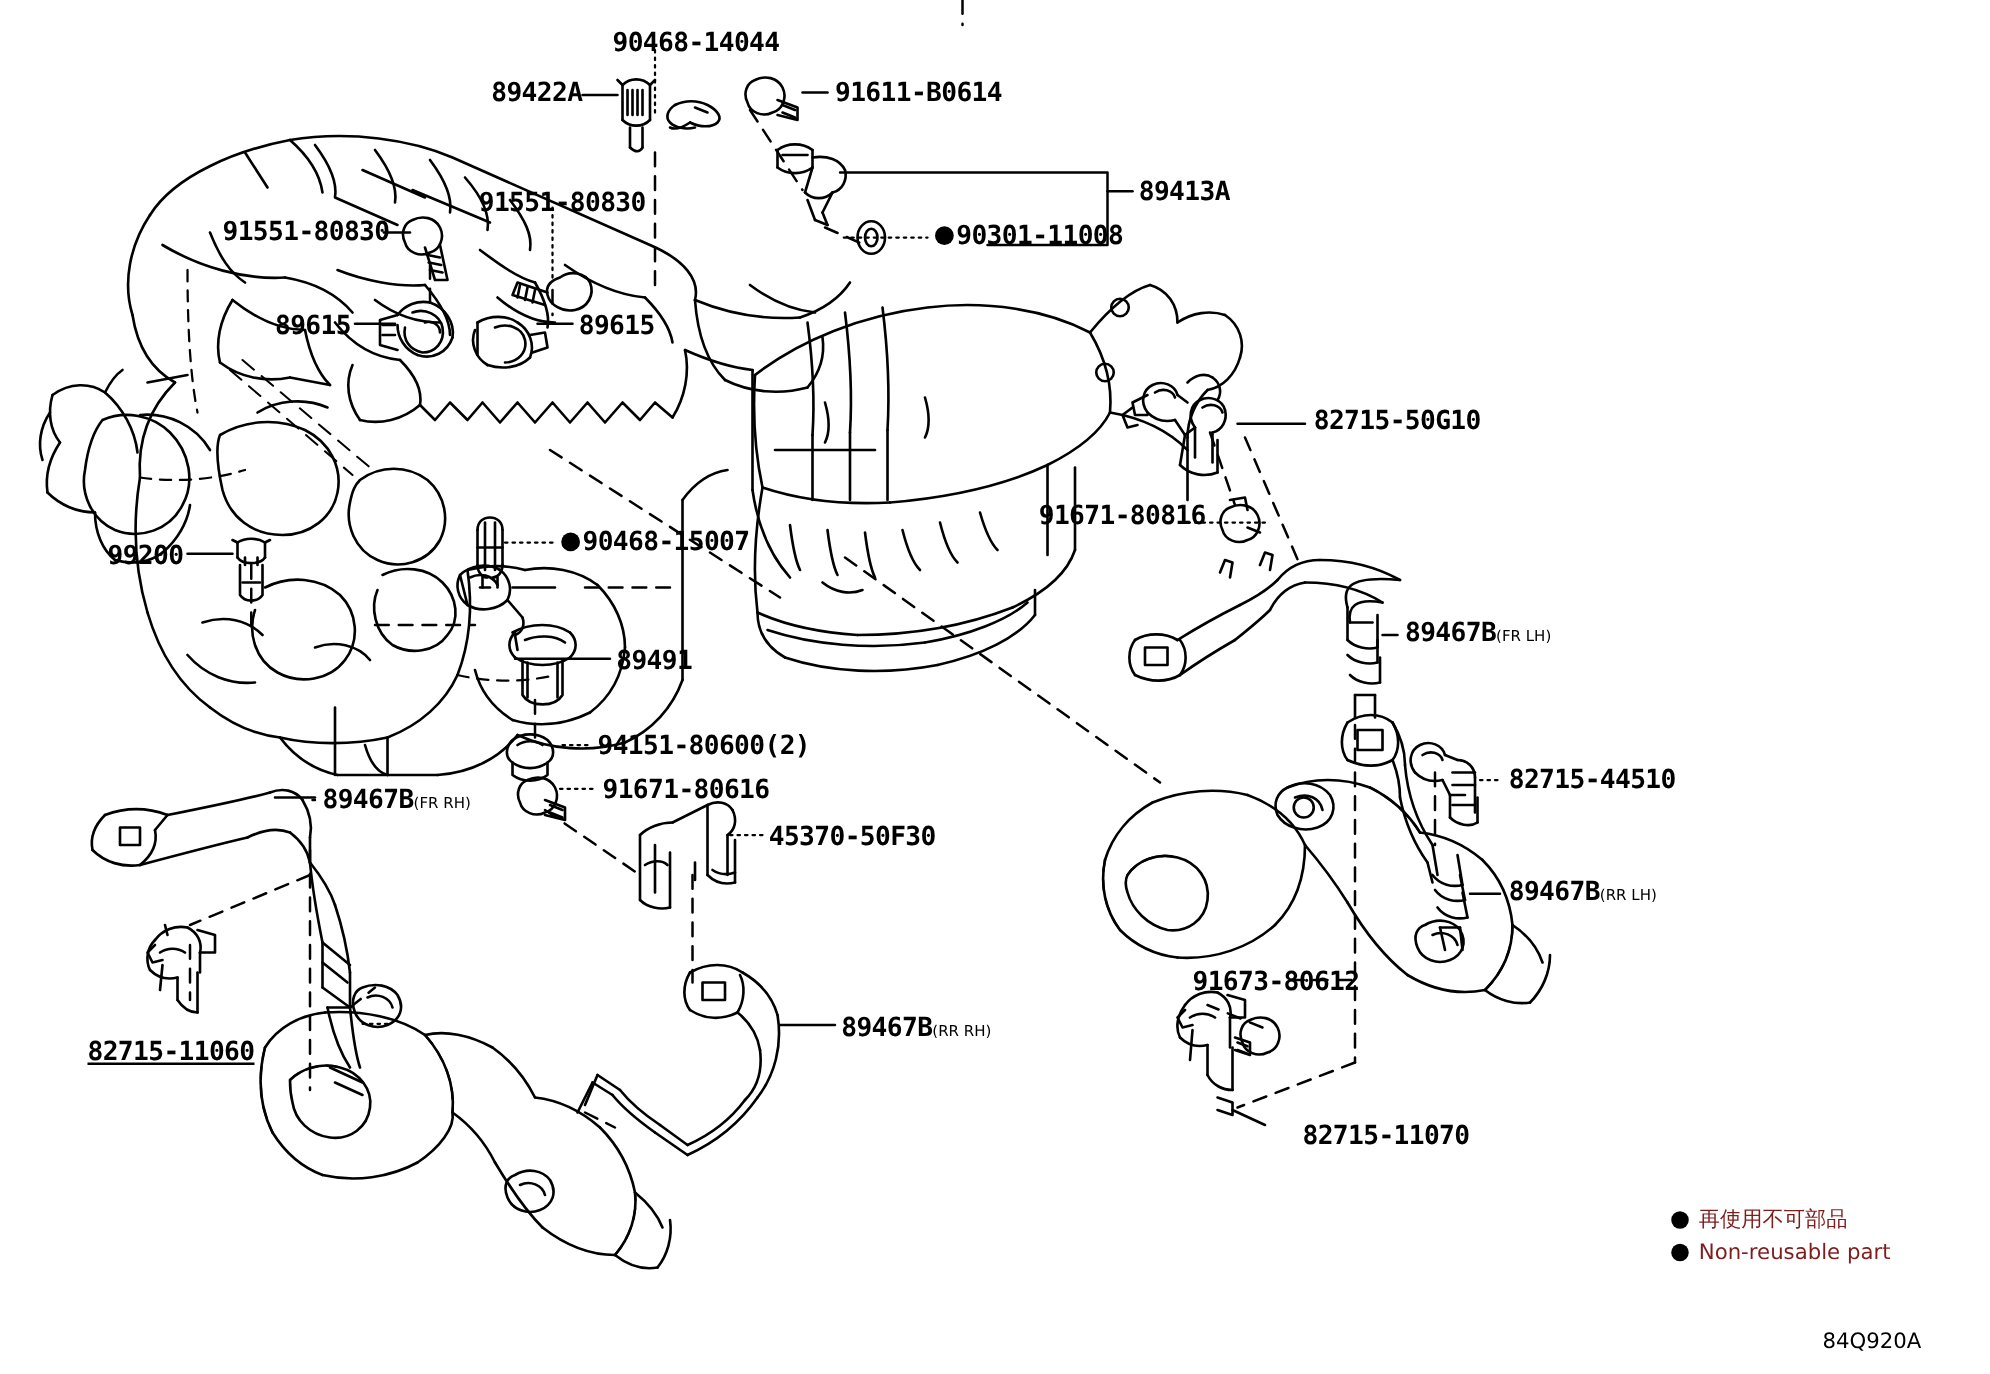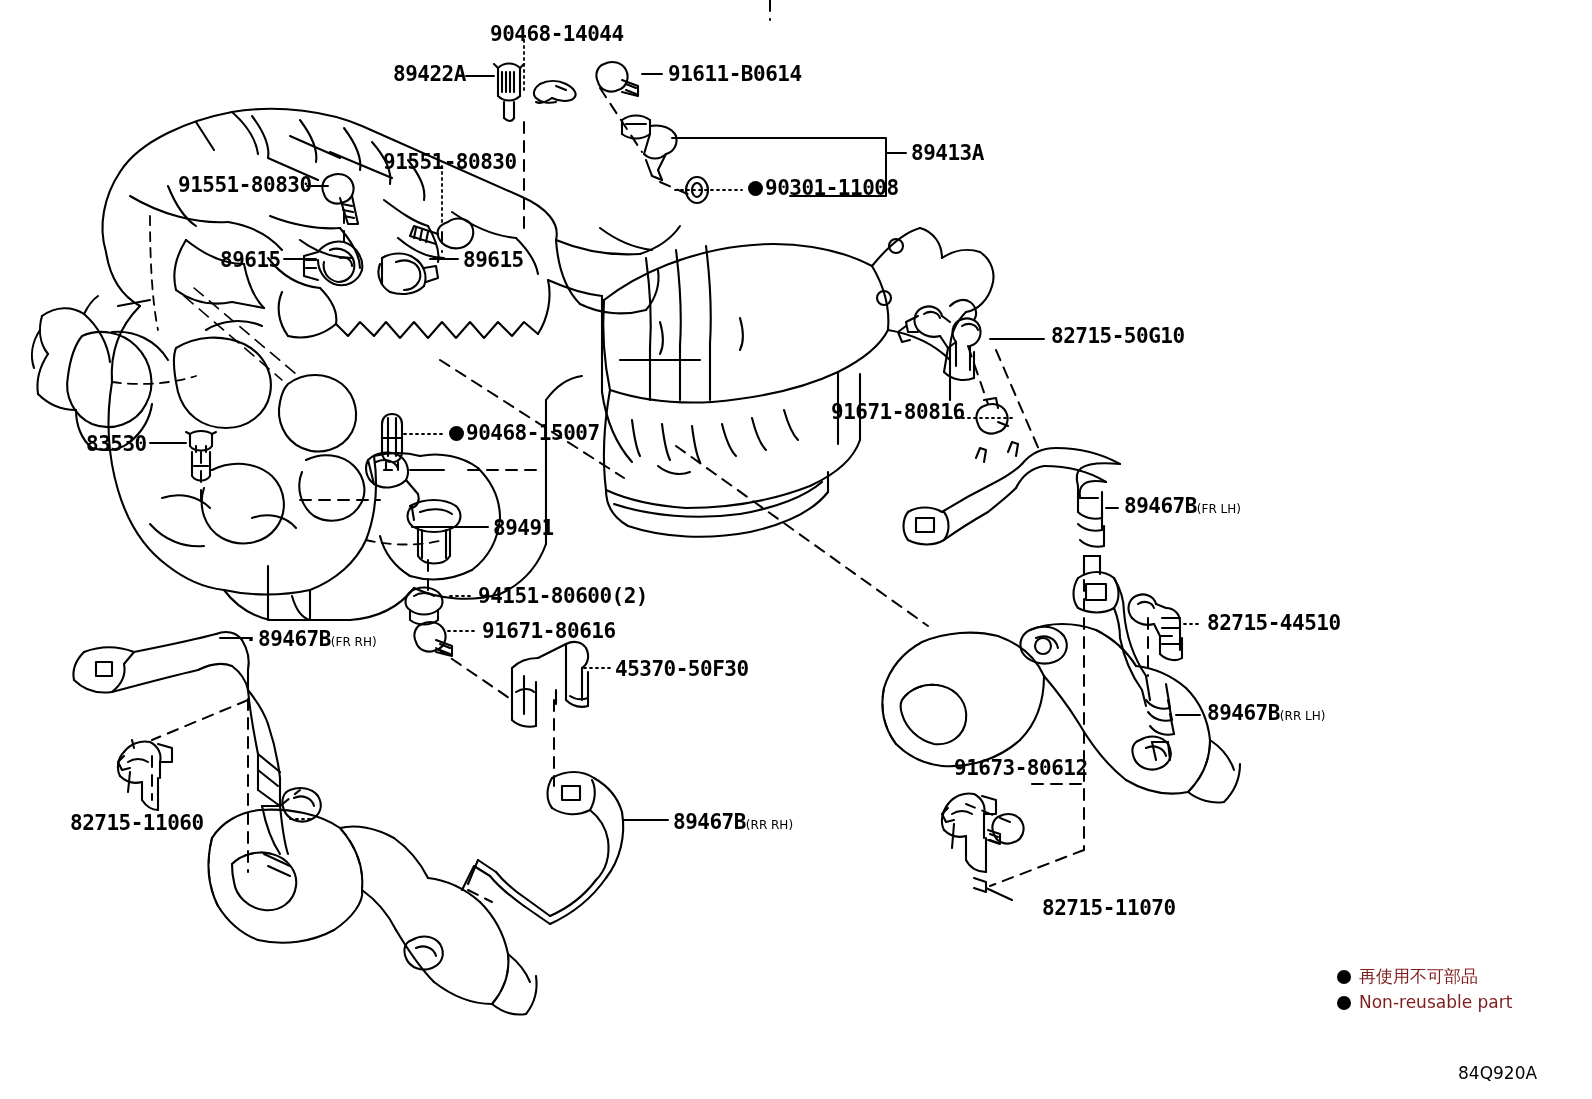--- a/index.html
+++ b/index.html
@@ -716,32 +716,32 @@
       <div class="lbl" style="left: 393px; top: 64px; text-align: center;"><span>89422A</span></div>
       <div class="lbl" style="left: 668px; top: 64px;"><span>91611-B0614</span></div>
       <div class="lbl" style="left: 911px; top: 143px;"><span>89413A</span></div>
       <div class="lbl" style="left: 383px; top: 152px;"><span>91551-80830</span></div>
       <div class="lbl" style="left: 178px; top: 175px;"><span>91551-80830</span></div>
       <div class="lbl" style="left: 748px; top: 178px;"><span class="dot"></span><span>90301-11008</span></div>
       <div class="lbl" style="left: 220px; top: 250px;"><span>89615</span></div>
       <div class="lbl" style="left: 463px; top: 250px;"><span>89615</span></div>
       <div class="lbl" style="left: 1051px; top: 326px;"><span>82715-50G10</span></div>
       <div class="lbl" style="left: 831px; top: 402px;"><span>91671-80816</span></div>
-      <div class="lbl" style="left: 86px; top: 434px;"><span>83530</span></div>
+      <div class="lbl" style="left: 86px; top: 434px;"><span>99200</span></div>
       <div class="lbl" style="left: 449px; top: 423px;"><span class="dot"></span><span>90468-15007</span></div>
       <div class="lbl" style="left: 1124px; top: 496px;"><span>89467B</span><span class="sfx">(FR LH)</span></div>
       <div class="lbl" style="left: 493px; top: 518px;"><span>89491</span></div>
       <div class="lbl" style="left: 478px; top: 586px;"><span>94151-80600(2)</span></div>
       <div class="lbl" style="left: 1207px; top: 613px;"><span>82715-44510</span></div>
       <div class="lbl" style="left: 258px; top: 629px;"><span>89467B</span><span class="sfx">(FR RH)</span></div>
       <div class="lbl" style="left: 482px; top: 621px;"><span>91671-80616</span></div>
       <div class="lbl" style="left: 615px; top: 659px;"><span>45370-50F30</span></div>
       <div class="lbl" style="left: 1207px; top: 703px;"><span>89467B</span><span class="sfx">(RR LH)</span></div>
-      <div class="lbl" style="left: 954px; top: 758px;"><span>91673-80612</span></div>
-      <div class="lbl" style="left: 70px; top: 813px;"><span>82715-11060</span></div>
+      <div class="lbl" style="left: 954px; top: 775px;"><span>91673-80612</span></div>
+      <div class="lbl" style="left: 70px; top: 831px; text-decoration: underline;"><span>82715-11060</span></div>
       <div class="lbl" style="left: 673px; top: 812px;"><span>89467B</span><span class="sfx">(RR RH)</span></div>
       <div class="lbl" style="left: 1042px; top: 898px;"><span>82715-11070</span></div>
     </div>
 
   <div class="legend">
     <span class="row"><span class="dot"></span><span>再使用不可部品</span></span>
     <span class="row"><span class="dot"></span><span>Non-reusable part</span></span>
   </div>
 
   <div class="figcode">84Q920A</div>

